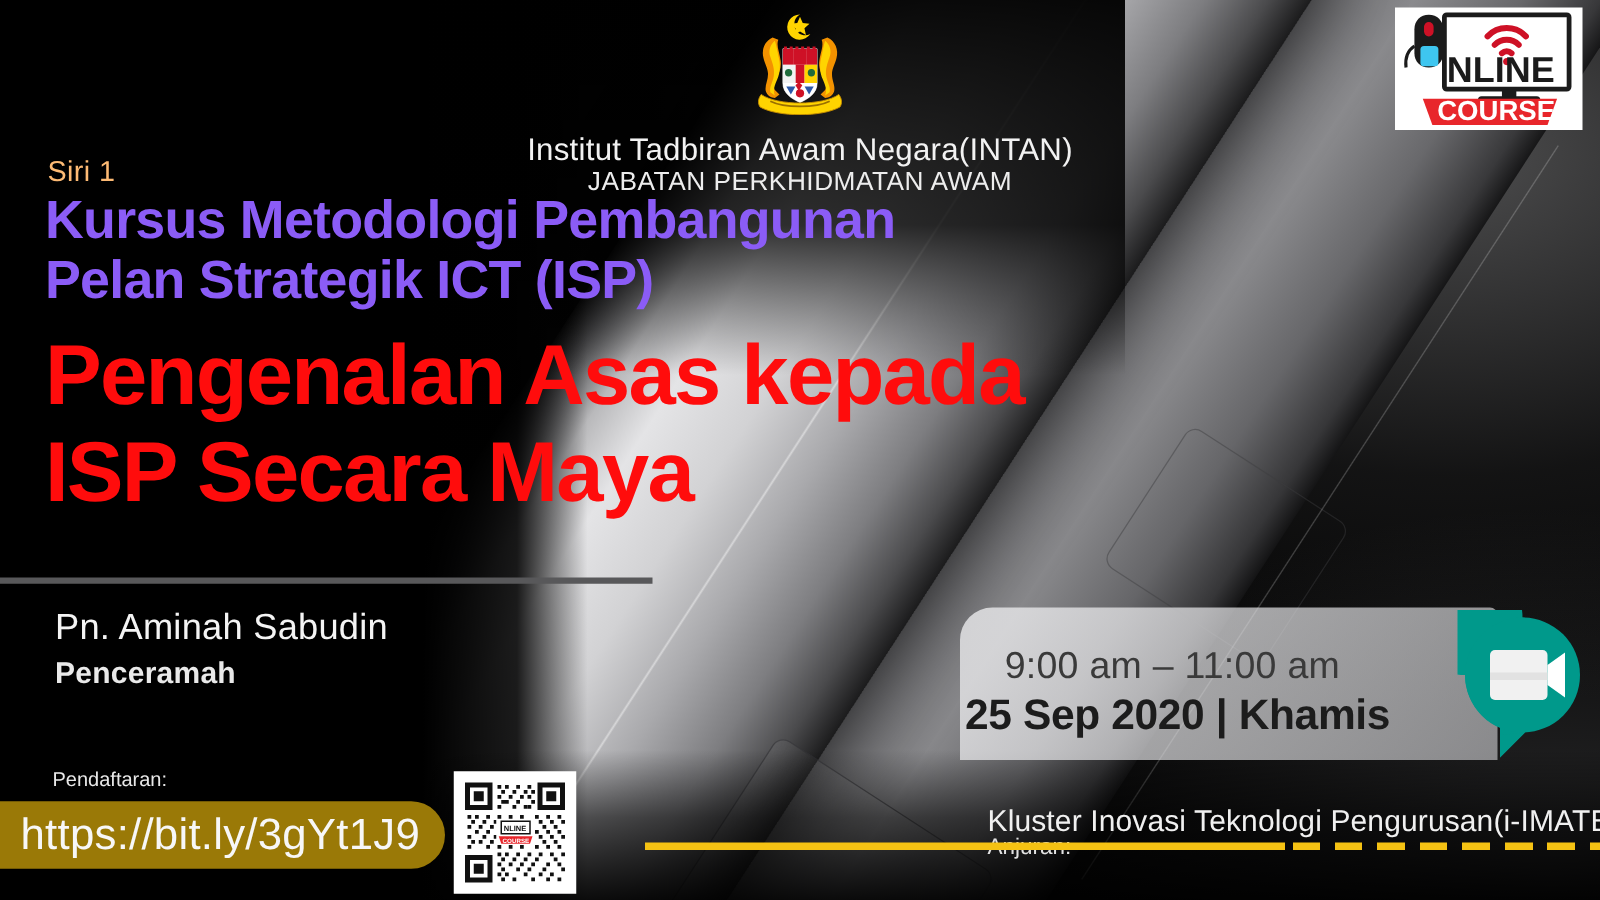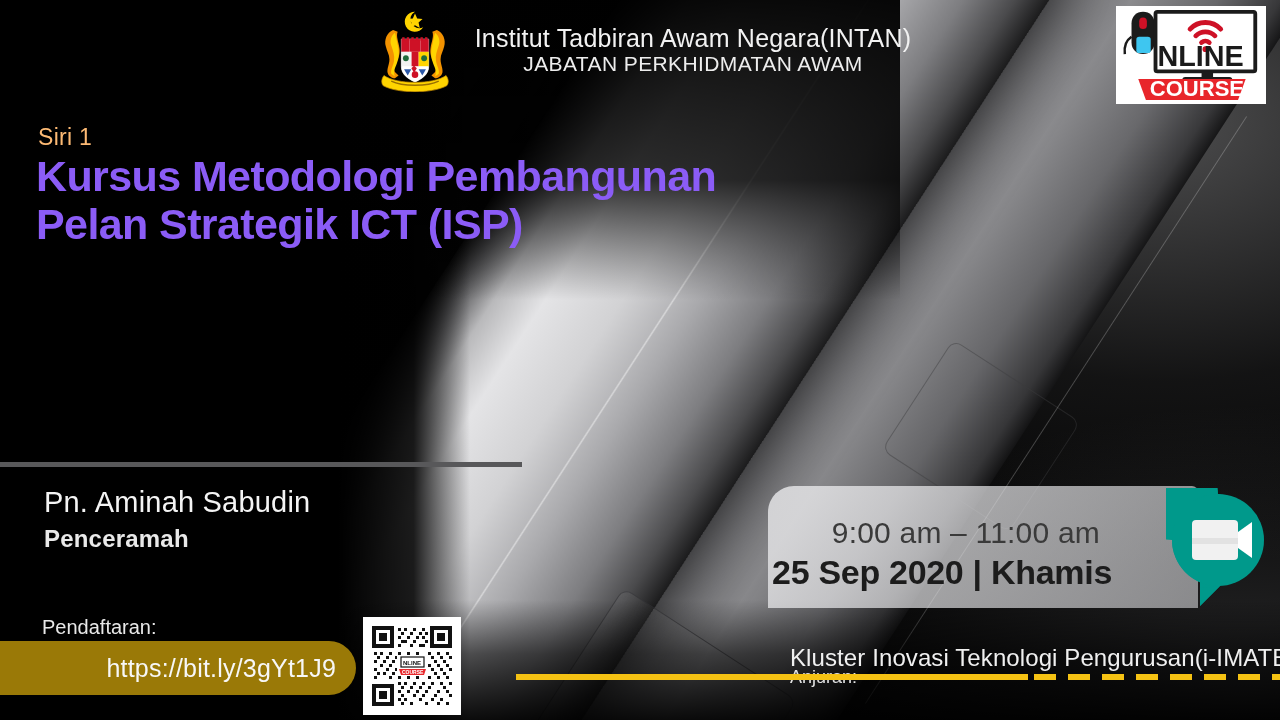--- a/index.html
+++ b/index.html
@@ -130,20 +130,21 @@
   
   .header {
     position: absolute;
     left: 0; top: 8px;
     width: 1280px;
     display: flex;
     justify-content: center;
     align-items: center;
     gap: 14px;
     z-index: 20;
+    flex-direction: column;
   }
   .crest { width: 92px; height: 84px; flex: 0 0 auto; }
   .header-text { line-height: 1.12; }
   .header-line1 {
     color: #f2f2f2;
     font-size: 25px;
     font-weight: 400;
     letter-spacing: .2px;
     white-space: nowrap;
   }
@@ -223,41 +224,41 @@
     font-weight: 700;
     letter-spacing: .2px;
     z-index: 20;
   }
 
   
   .reg-label {
     position: absolute;
     left: 42px; top: 616px;
     color: #e8e8e8;
-    font-size: 20px;
+    font-size: 16px;
     font-weight: 300;
     z-index: 21;
     text-align: center;
   }
   .reg-pill {
     position: absolute;
     left: -34px; top: 641px;
     width: 390px; height: 54px;
     background: #9a7907;
     border-radius: 27px;
     display: flex;
     align-items: center;
     justify-content: flex-end;
     padding-right: 20px;
     box-sizing: border-box;
     z-index: 21;
   }
   .reg-url {
     color: #f7f7f7;
-    font-size: 25px;
+    font-size: 35px;
     font-weight: 300;
     letter-spacing: .2px;
   }
   .qr-box {
     position: absolute;
     left: 363px; top: 617px;
     width: 98px; height: 98px;
     background: #ffffff;
     padding: 5px;
     box-sizing: border-box;
@@ -269,21 +270,21 @@
     position: absolute;
     left: 768px; top: 486px;
     width: 430px; height: 122px;
     background: linear-gradient(135deg, rgba(236,236,238,0.80), rgba(205,205,208,0.62));
     border-top-left-radius: 26px;
     border-top-right-radius: 6px;
     z-index: 15;
   }
   .event-time {
     position: absolute;
-    right: 180px; top: 516px;
+    right: 208px; top: 516px;
     color: #3a3a3a;
     font-size: 30px;
     font-weight: 300;
     letter-spacing: .2px;
     z-index: 18;
     white-space: nowrap;
   }
   .event-date {
     position: absolute;
     right: 168px; top: 553px;
@@ -429,20 +430,24 @@
     </svg>
   </div>
 
   <div class="siri">Siri 1</div>
 
   <div class="title-main">
     <div>Kursus Metodologi Pembangunan</div>
     <div>Pelan Strategik ICT (ISP)</div>
   </div>
 
+  <div class="title-red">
+    <div>Pengenalan Asas kepada</div>
+    <div>ISP Secara Maya</div>
+  </div>
 
   <div class="divider"></div>
 
   <div class="speaker-name">Pn. Aminah Sabudin</div>
   <div class="speaker-role">Penceramah</div>
 
   <div class="reg-label">Pendaftaran:</div>
   <div class="reg-pill">
     <span class="reg-url">https://bit.ly/3gYt1J9</span>
   </div>

